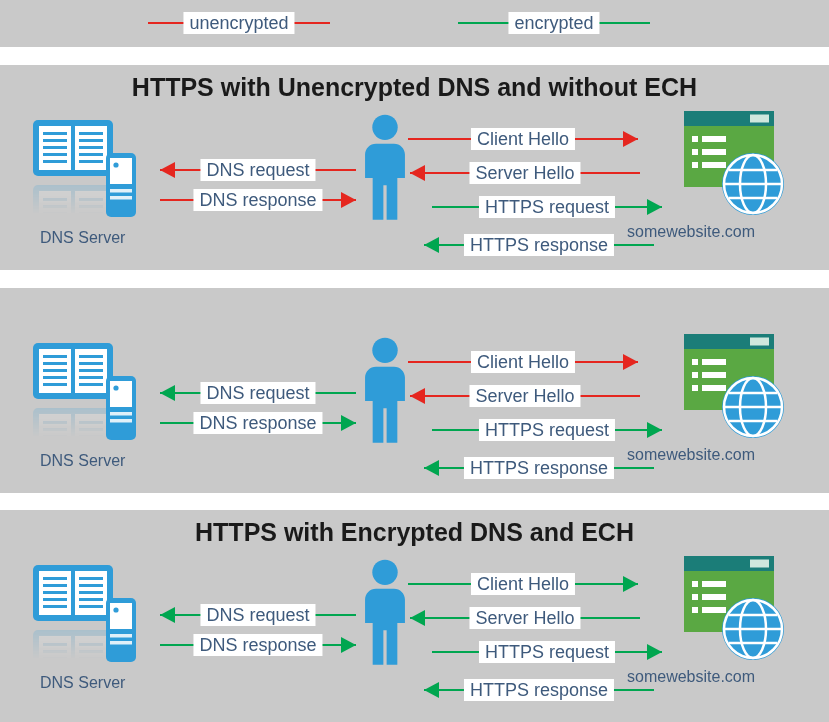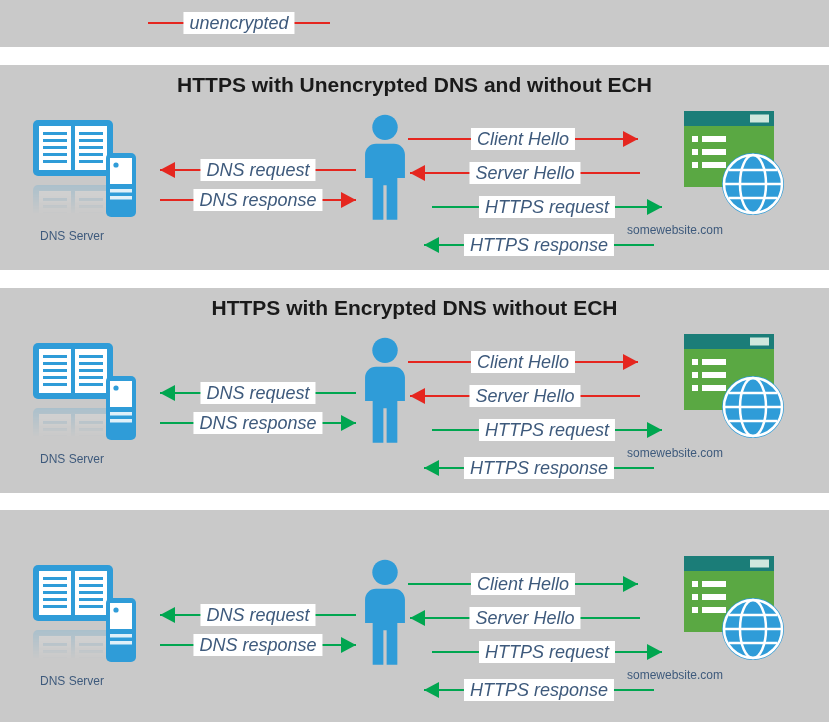--- a/index.html
+++ b/index.html
@@ -24,36 +24,36 @@
   .legend{position:relative;width:829px;height:47px;background:var(--panel-bg);}
   .legend-item{position:absolute;top:11px;height:24px;}
   .legend-item.l1{left:148px;width:182px;}
   .legend-item.l2{left:458px;width:192px;}
   .legend-item .line{height:1.5px;}
 
   .panel{position:relative;width:829px;height:205px;background:var(--panel-bg);margin-top:18px;}
   .panel.p3{height:212px;margin-top:17px;}
   .panel-title{
     position:absolute;top:8px;left:0;width:100%;margin:0;text-align:center;
-    font-size:21px;font-weight:bold;color:var(--title-text);
+    font-size:25px;font-weight:bold;color:var(--title-text);
   }
 
   .icon{position:absolute;display:block;}
   .book{left:33px;top:55px;width:80px;height:60px;}
   .book-reflection{
     left:33px;top:116px;width:80px;height:60px;opacity:.22;
     transform:scaleY(-1);
     -webkit-mask-image:linear-gradient(to bottom, transparent 45%, #000);
     mask-image:linear-gradient(to bottom, transparent 45%, #000);
   }
   .server{left:106px;top:88px;width:30px;height:64px;}
   .person{left:356px;top:46px;width:58px;height:116px;}
   .website{left:684px;top:46px;width:100px;height:106px;}
 
-  .caption{position:absolute;font-size:12px;color:var(--label-text);white-space:nowrap;}
+  .caption{position:absolute;font-size:16px;color:var(--label-text);white-space:nowrap;}
   .dns-caption{left:40px;top:164px;}
   .site-caption{left:627px;top:158px;}
 
   .arrow{position:absolute;height:24px;}
   .arrow .line{
     position:absolute;left:0;right:0;top:50%;transform:translateY(-50%);
     height:2px;background:#888;
   }
   .arrow.unencrypted .line{background:var(--unencrypted);}
   .arrow.encrypted .line{background:var(--encrypted);}
@@ -63,21 +63,21 @@
   }
   .arrow.dir-right .head{display:block;right:0;border-left:15px solid;}
   .arrow.dir-left .head{display:block;left:0;border-right:15px solid;}
   .arrow.unencrypted.dir-right .head{border-left-color:var(--unencrypted);}
   .arrow.encrypted.dir-right .head{border-left-color:var(--encrypted);}
   .arrow.unencrypted.dir-left .head{border-right-color:var(--unencrypted);}
   .arrow.encrypted.dir-left .head{border-right-color:var(--encrypted);}
   .arrow .lbl{
     position:absolute;left:50%;top:50%;transform:translate(-50%,-50%);
     background:var(--label-bg);color:var(--label-text);
-    font-size:18px;line-height:22px;padding:0 6px;white-space:nowrap;font-style:italic;
+    font-size:18px;line-height:22px;padding:0 6px;white-space:nowrap;
   }
 
   .a-dns-req{left:160px;top:81px;width:196px;margin-top:12px;}
   .a-dns-res{left:160px;top:123px;width:196px;}
   .a-ch{left:408px;top:62px;width:230px;}
   .a-sh{left:410px;top:96px;width:230px;}
   .a-hreq{left:432px;top:130px;width:230px;}
   .a-hres{left:424px;top:168px;width:230px;}
 
   .defs-hidden{position:absolute;width:0;height:0;overflow:hidden;}
@@ -137,20 +137,24 @@
       </g>
     </symbol>
   </defs>
 </svg>
 
 <header class="legend">
   <div class="arrow legend-item l1 unencrypted">
     <span class="line"></span>
     <span class="lbl">unencrypted</span>
   </div>
+  <div class="arrow legend-item l2 encrypted">
+    <span class="line"></span>
+    <span class="lbl">encrypted</span>
+  </div>
 </header>
 
 <section class="panel">
   <h2 class="panel-title">HTTPS with Unencrypted DNS and without ECH</h2>
   <svg class="icon book">
       <use href="#sym-book"></use>
     </svg>
   <svg class="icon book-reflection" aria-hidden="true">
       <use href="#sym-book"></use>
     </svg>
@@ -192,21 +196,20 @@
       <span class="lbl">HTTPS request</span>
   </div>
   <div class="arrow a-hres encrypted dir-left">
     <span class="line"></span>
       <span class="head"></span>
       <span class="lbl">HTTPS response</span>
   </div>
 </section>
 
 <section class="panel">
-  <h2 class="panel-title">HTTPS with Encrypted DNS without ECH</h2>
   <svg class="icon book">
       <use href="#sym-book"></use>
     </svg>
   <svg class="icon book-reflection" aria-hidden="true">
       <use href="#sym-book"></use>
     </svg>
   <svg class="icon server">
       <use href="#sym-server"></use>
     </svg>
   <div class="caption dns-caption">DNS Server</div>
@@ -244,20 +247,21 @@
       <span class="lbl">HTTPS request</span>
   </div>
   <div class="arrow a-hres encrypted dir-left">
     <span class="line"></span>
       <span class="head"></span>
       <span class="lbl">HTTPS response</span>
   </div>
 </section>
 
 <section class="panel p3">
+  <h2 class="panel-title">HTTPS with Encrypted DNS and ECH</h2>
   <svg class="icon book">
       <use href="#sym-book"></use>
     </svg>
   <svg class="icon book-reflection" aria-hidden="true">
       <use href="#sym-book"></use>
     </svg>
   <svg class="icon server">
       <use href="#sym-server"></use>
     </svg>
   <div class="caption dns-caption">DNS Server</div>

